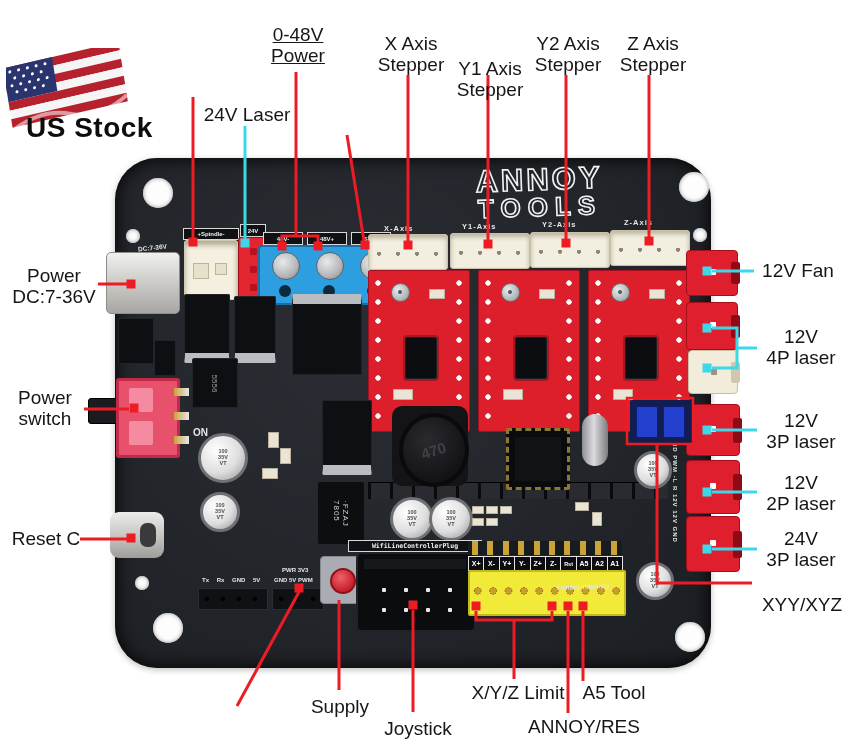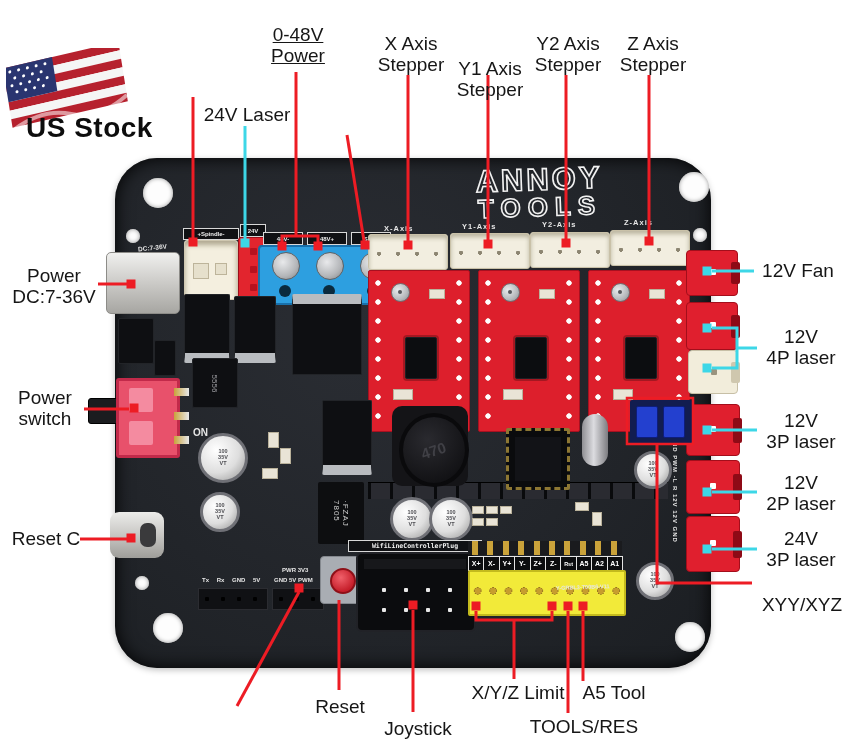--- a/index.html
+++ b/index.html
@@ -475,19 +475,19 @@
   <div class="label" style="left:752px;top:260px;width:92px;">12V Fan</div>
   <div class="label" style="left:756px;top:326px;width:90px;">12V
 4P laser</div>
   <div class="label" style="left:756px;top:410px;width:90px;">12V
 3P laser</div>
   <div class="label" style="left:756px;top:472px;width:90px;">12V
 2P laser</div>
   <div class="label" style="left:756px;top:528px;width:90px;">24V
 3P laser</div>
   <div class="label" style="left:754px;top:570px;width:96px;margin-top:24px;">XYY/XYZ</div>
-  <div class="label" style="left:300px;top:696px;width:80px;">Reset</div>
+  <div class="label" style="left:300px;top:696px;width:80px;">Supply</div>
   <div class="label" style="left:377px;top:718px;width:82px;">Joystick</div>
   <div class="label" style="left:462px;top:682px;width:112px;">X/Y/Z Limit</div>
   <div class="label" style="left:574px;top:682px;width:80px;">A5 Tool</div>
-  <div class="label" style="left:528px;top:716px;width:112px;">TOOLS/RES</div>
+  <div class="label" style="left:528px;top:716px;width:112px;">ANNOY/RES</div>
 
 </div>
 
 </body></html>

